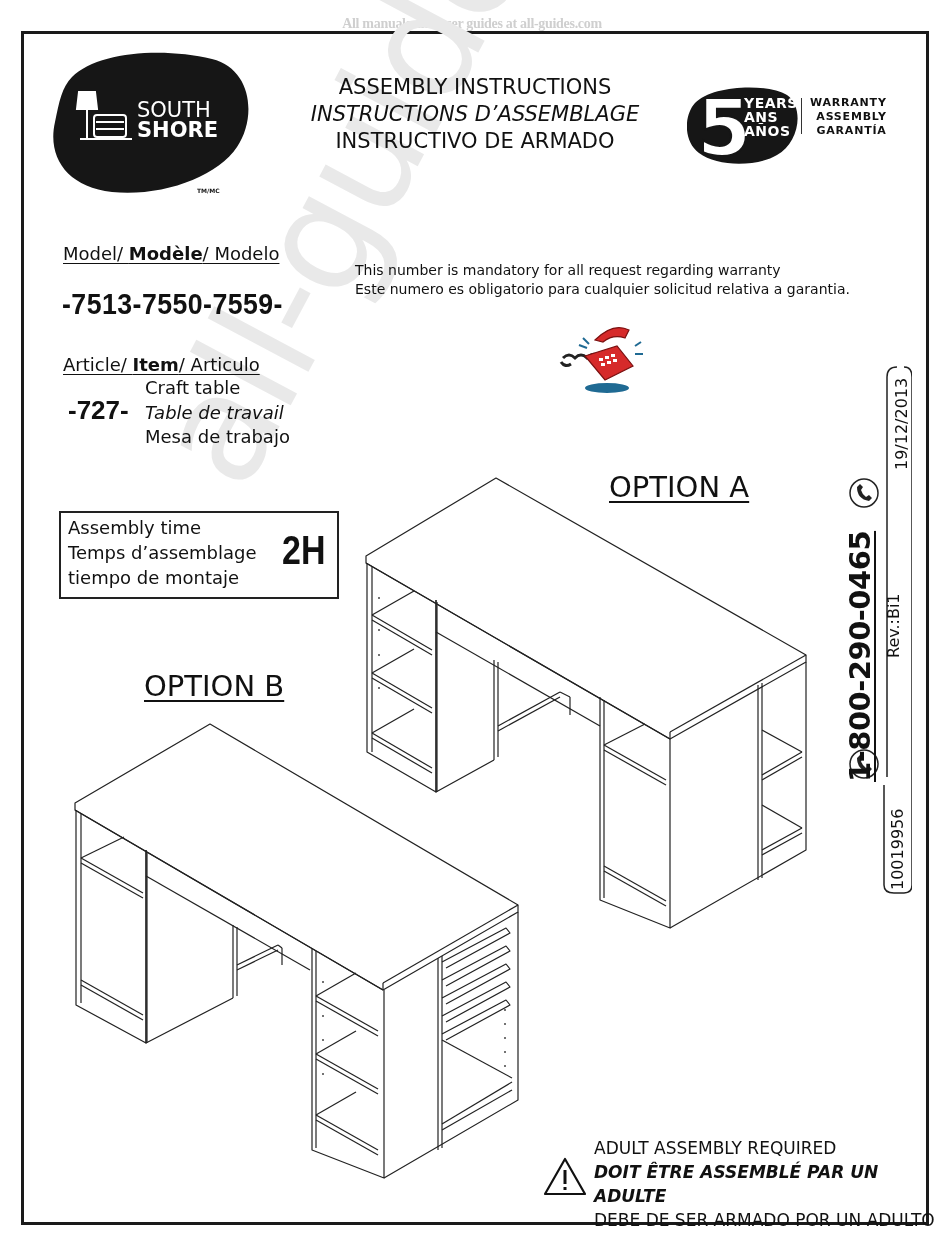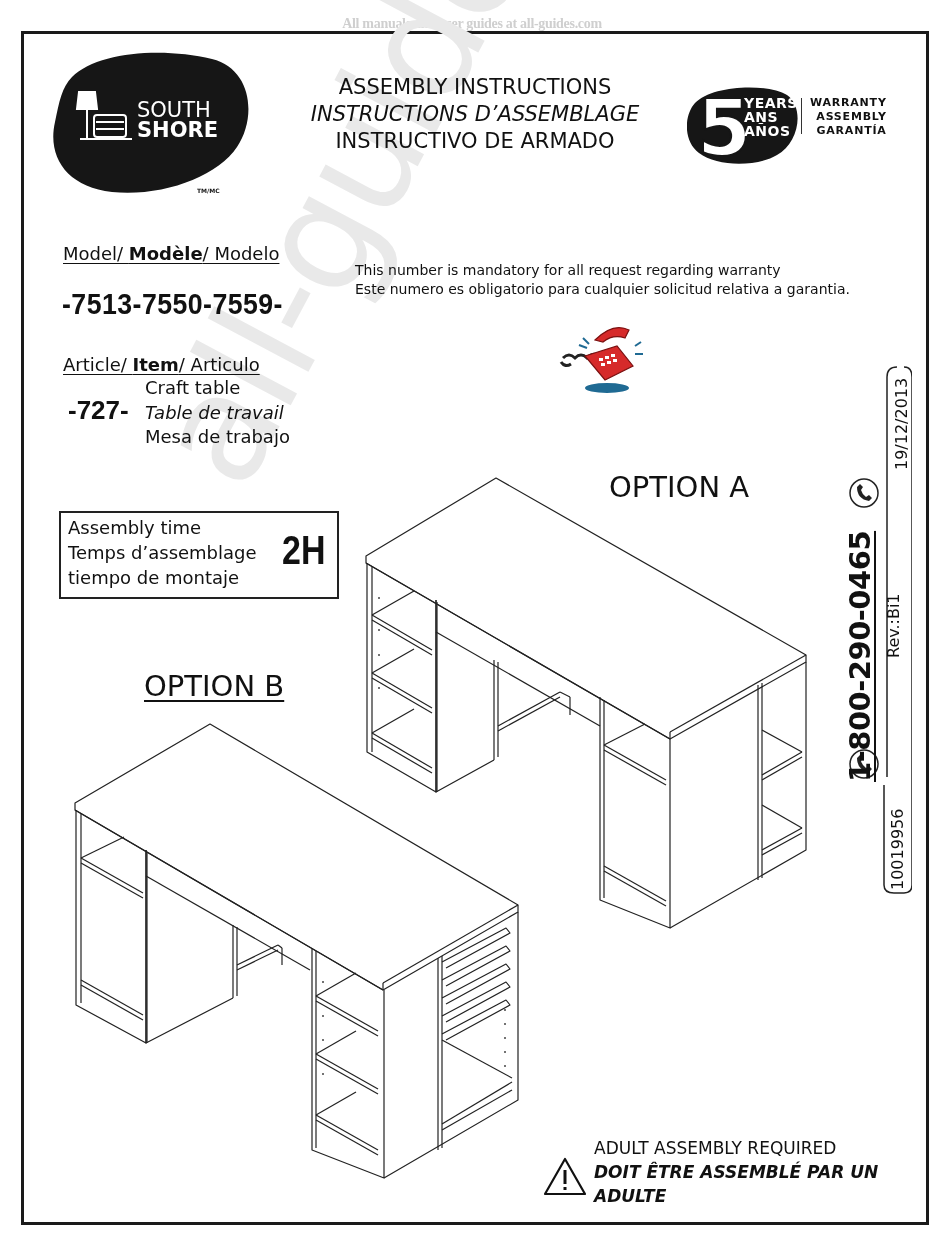--- a/index.html
+++ b/index.html
@@ -25,21 +25,21 @@
   .model-num { left:62px; top:288px; font-family:"Liberation Sans", sans-serif; font-weight:bold; font-size:29px; transform:scaleX(0.92); transform-origin:left; letter-spacing:0.5px; }
   .article-label { left:63px; top:341px;margin-top:13px; }
   .article-num { left:68px; top:395px; font-family:"Liberation Sans", sans-serif; font-weight:bold; font-size:26px; }
   .article-names { left:145px; top:376px; font-size:18px; line-height:24.5px; }
   .article-names .it { font-style:italic; }
   .mandatory { left:355px; top:261px; font-size:14px; line-height:19px; }
   .phone-pic { left:555px; top:318px; width:90px; height:80px; }
   .time-box { left:59px; top:511px; width:276px; height:84px; border:2px solid #222; }
   .time-text { left:68px; top:515px; font-size:18px; line-height:25px; }
   .time-val { left:282px; top:528px; font-family:"Liberation Sans", sans-serif; font-weight:bold; font-size:40px; transform:scaleX(0.85); transform-origin:left; }
-  .optA { left:609px; top:470px; font-size:29px; text-underline-offset:4px; text-decoration-thickness:1.5px; }
+  .optA { left:609px; top:470px; font-size:29px; text-decoration:underline; text-underline-offset:4px; text-decoration-thickness:1.5px; }
   .optB { left:144px; top:669px; font-size:29px; text-decoration:underline; text-underline-offset:4px; text-decoration-thickness:1.5px; }
   .vert { position:absolute; transform:rotate(-90deg); transform-origin:left top; white-space:nowrap; }
   .phone-num { font-size:29px; font-weight:bold; text-decoration:underline; text-underline-offset:4px; letter-spacing:-0.5px; }
   .rev { font-size:16px; }
   .date { font-size:16px; }
   .code { font-size:16px; }
   .adult { left:594px; top:1136px; font-size:17px; line-height:24px; }
   .adult .it { font-style:italic; font-weight:bold; }
   .warn { left:543px; top:1156px; }
   .drawing { left:0; top:0; }
@@ -267,13 +267,14 @@
 <div class="vert code" style="left:888px;top:890px;">10019956</div>
 
 <svg class="abs warn" width="44" height="40" viewBox="0 0 44 40">
   <polygon points="22,3 42,38 2,38" fill="none" stroke="#111" stroke-width="2.2" stroke-linejoin="round"></polygon>
   <rect x="20.5" y="14" width="3" height="14" fill="#111"></rect>
   <rect x="20.5" y="31" width="3" height="3" fill="#111"></rect>
 </svg>
 <div class="abs adult">
   <div>ADULT ASSEMBLY REQUIRED</div>
   <div class="it">DOIT ÊTRE ASSEMBLÉ PAR UN ADULTE</div>
+  <div>DEBE DE SER ARMADO POR UN ADULTO</div>
 </div>
 
 </body></html>

